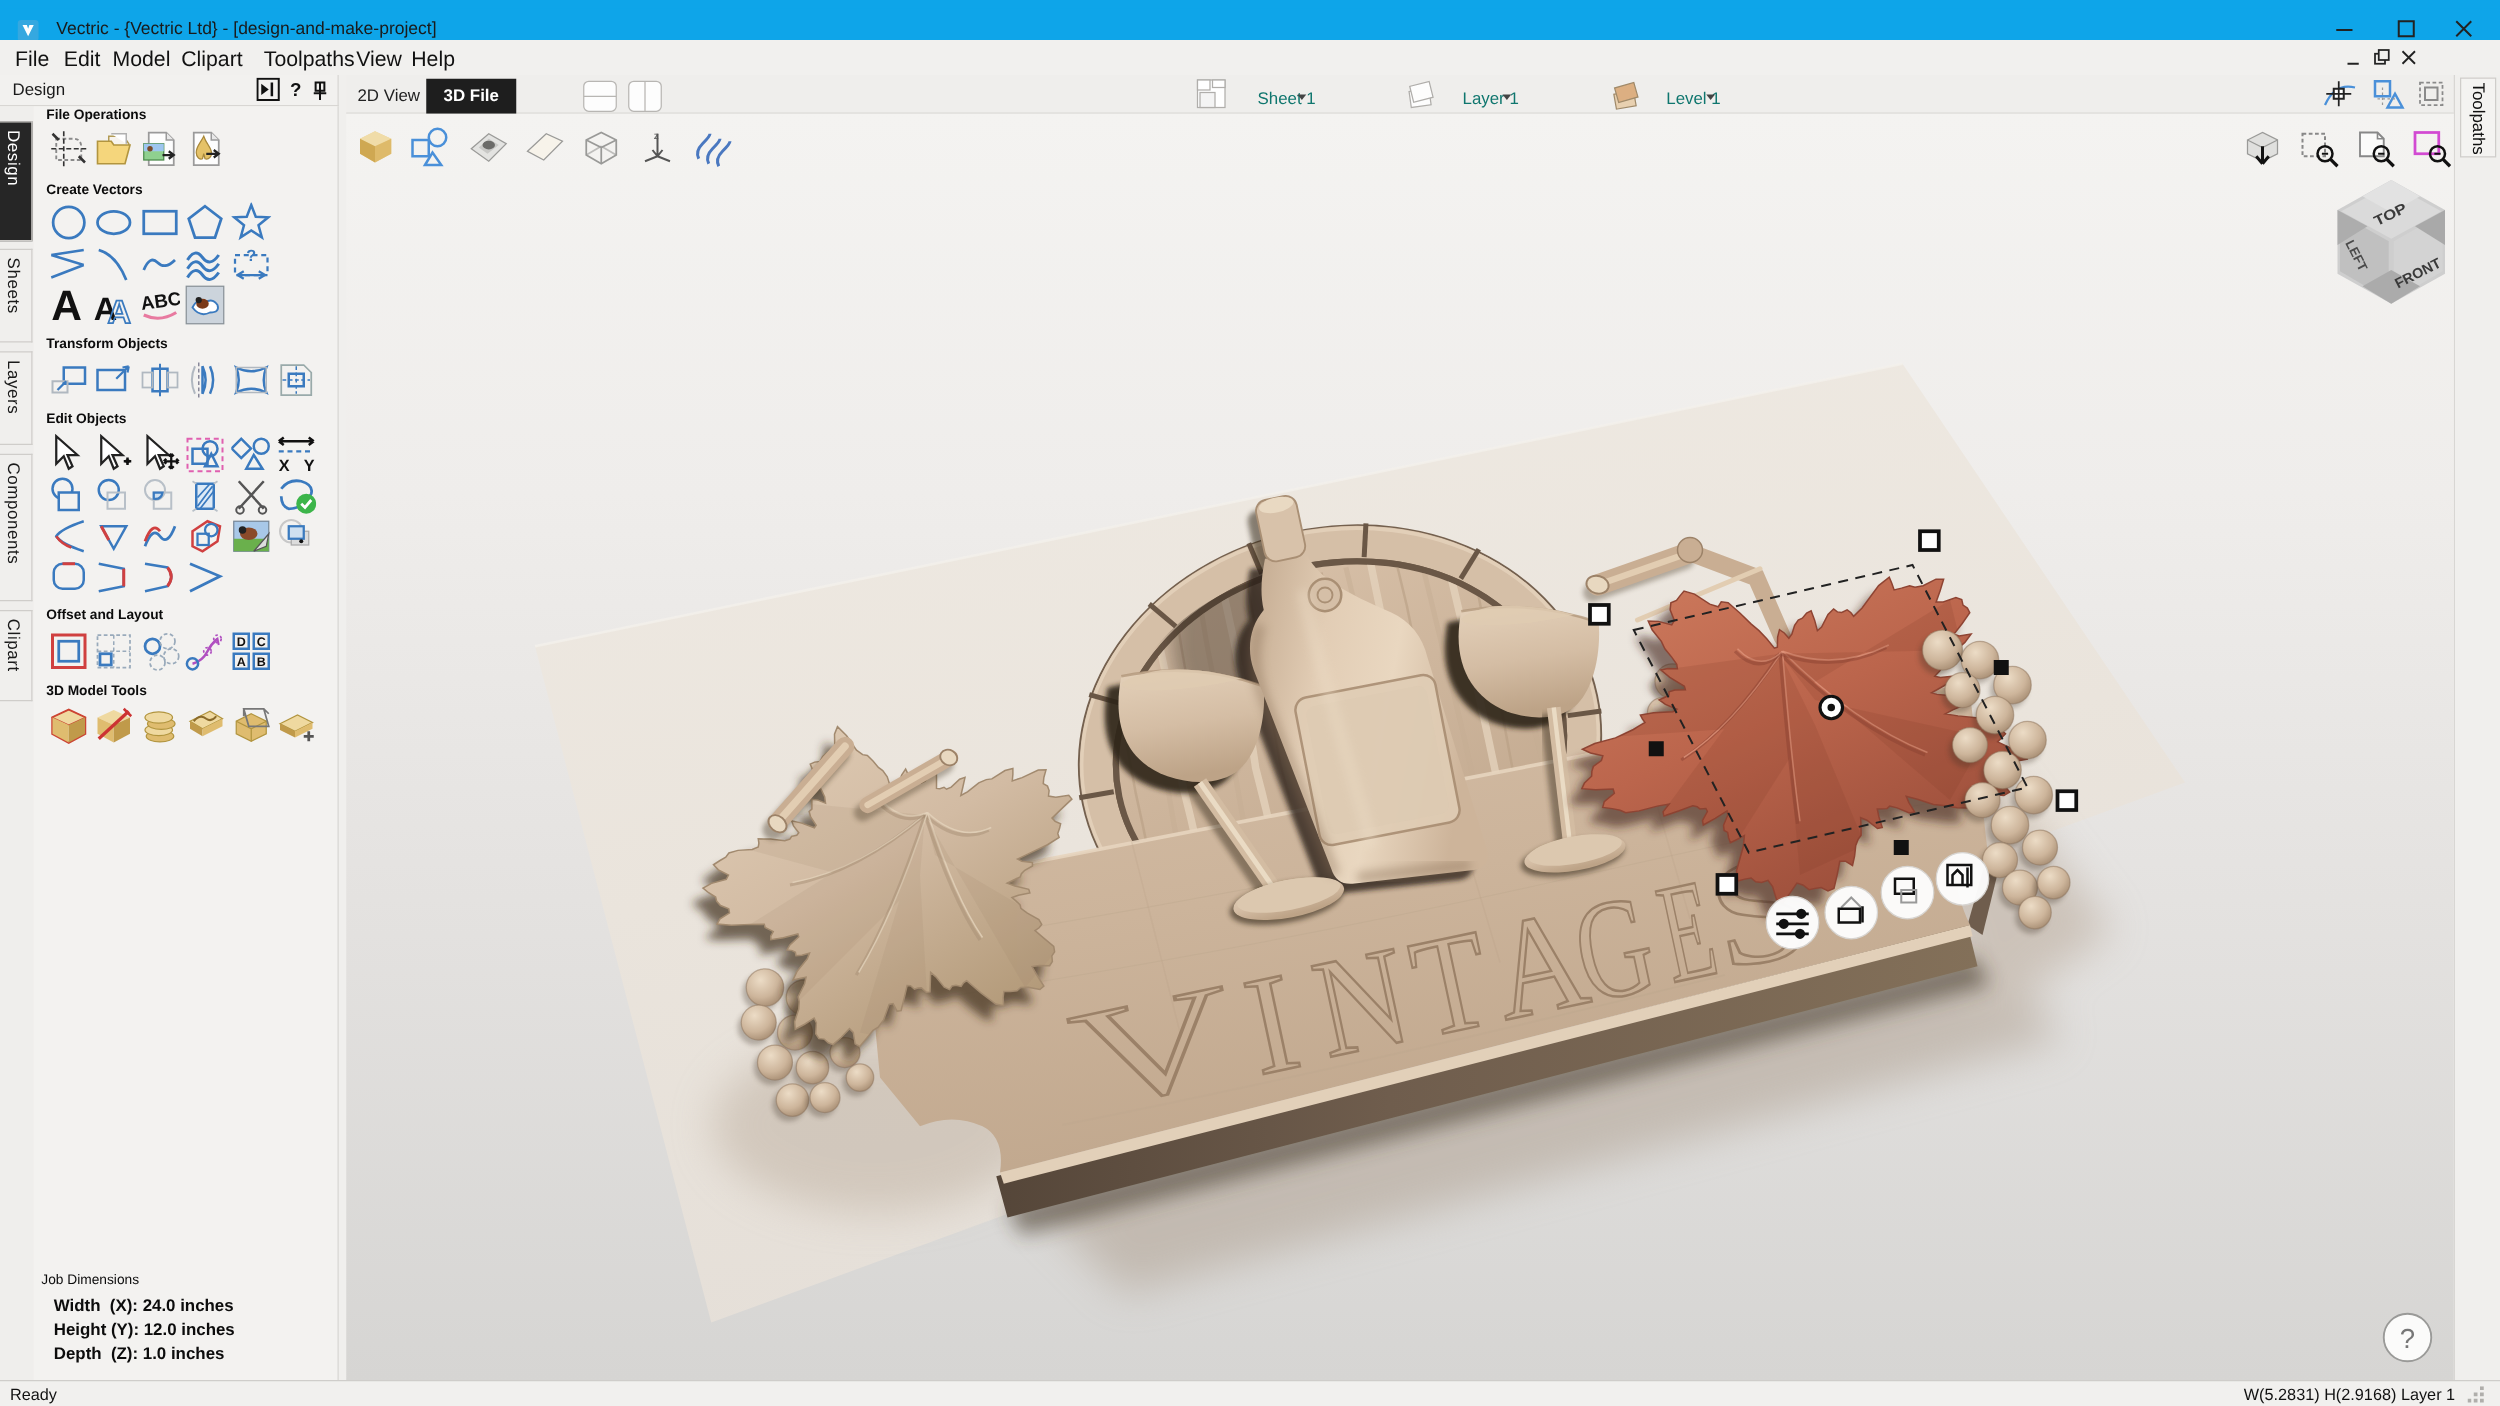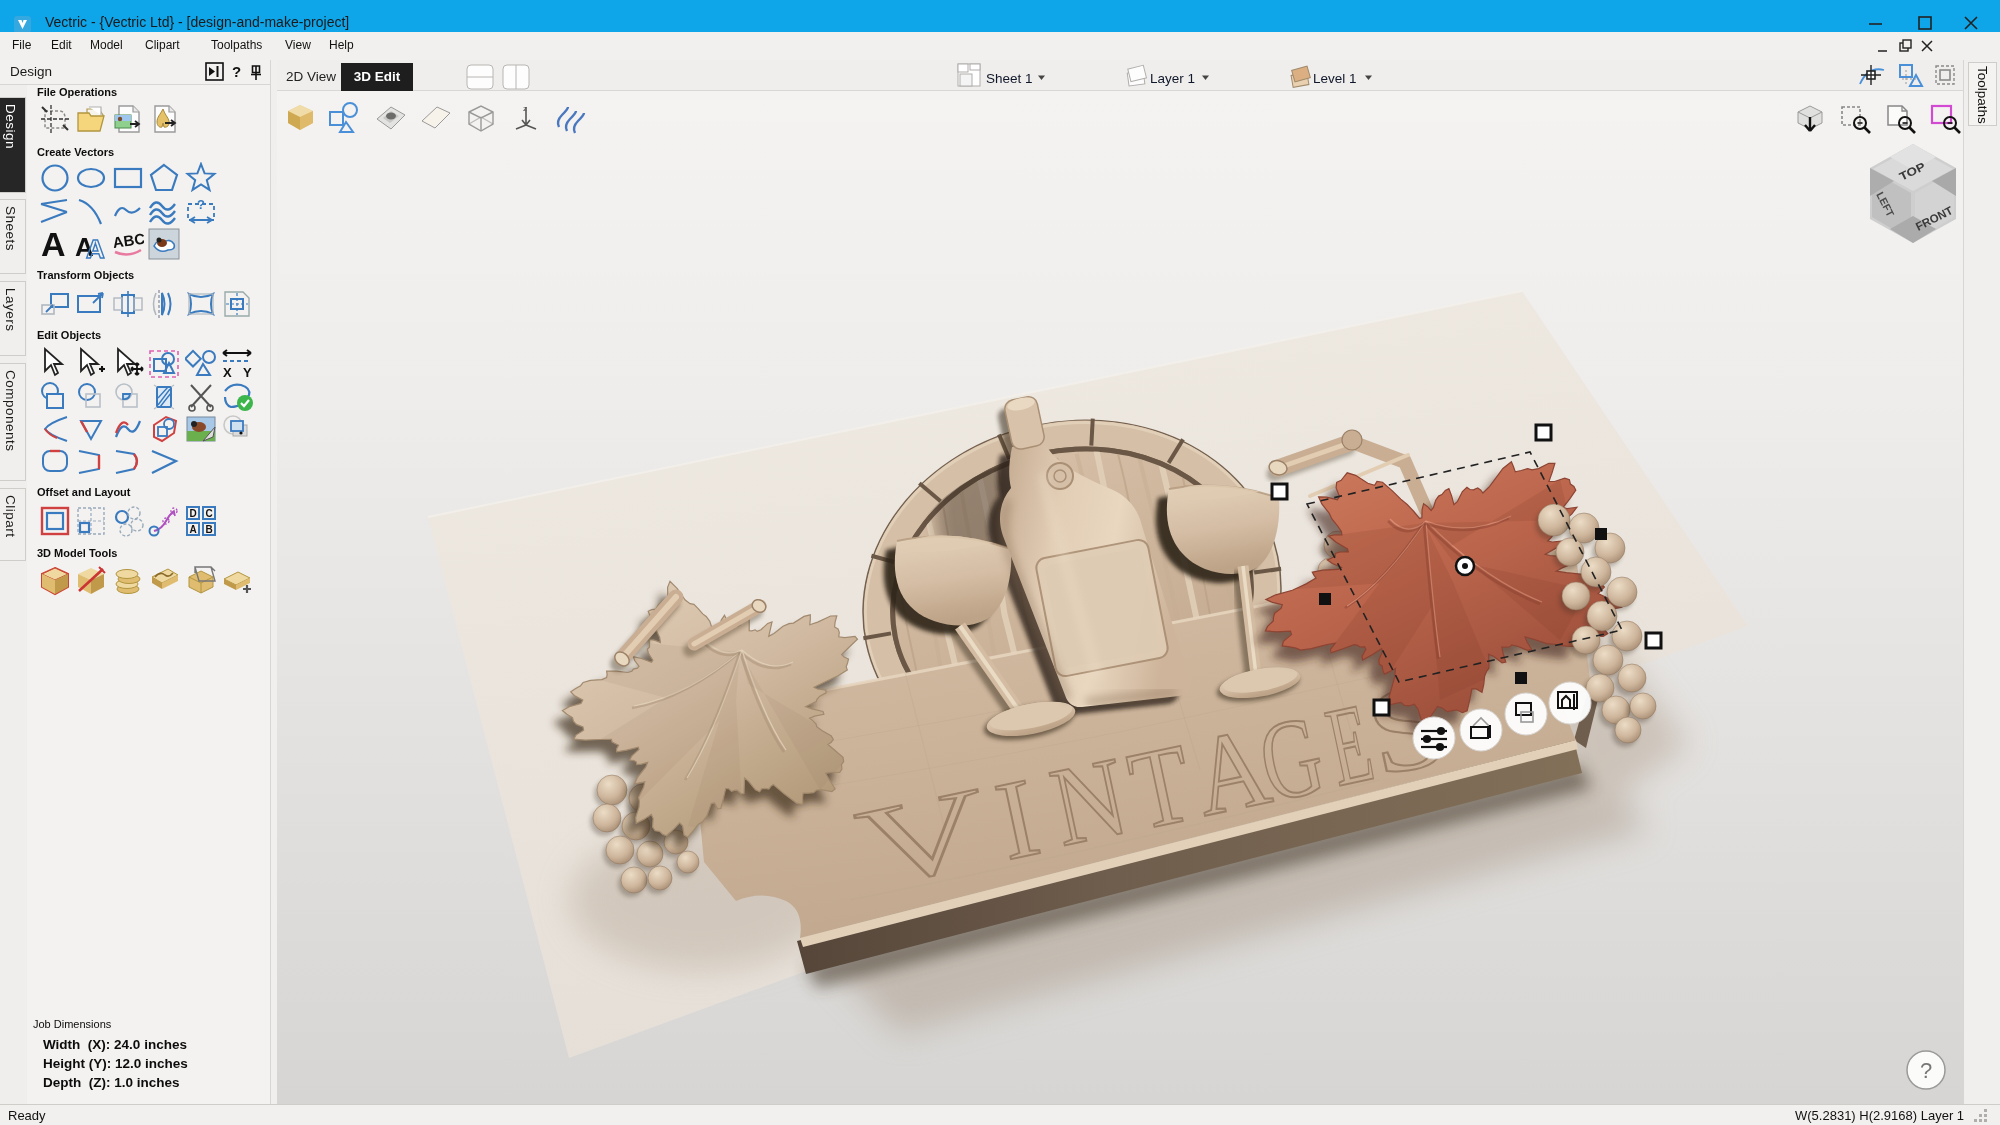--- a/index.html
+++ b/index.html
@@ -1,28 +1,28 @@
 <!DOCTYPE html>
 <html><head><meta charset="utf-8">
 <style>
 *{margin:0;padding:0;box-sizing:border-box;}
 html,body{width:2000px;height:1125px;overflow:hidden;font-family:"Liberation Sans",sans-serif;background:#f0efed;-webkit-font-smoothing:antialiased;}
 .abs{position:absolute;}
 #titlebar{left:0;top:0;width:2000px;height:32px;background:#0ea5e9;border-top:7px solid #0ea5e9;}
 #menubar{left:0;top:32px;width:2000px;height:28px;background:#f1f0ee;}
-.menuitem{position:absolute;top:6px;font-size:12px;color:#111;}
+.menuitem{position:absolute;top:6px;font-size:17px;color:#111;}
 #panelhead{left:0;top:60px;width:271px;height:25px;background:#f2f1ef;border-bottom:1px solid #d8d6d3;border-right:1px solid #d8d6d3;}
 #tabstrip{left:0;top:85px;width:27px;height:1019px;background:#efeeec;}
 .vtab{position:absolute;left:0;width:26px;background:#f0efed;border:1px solid #cfcdca;border-left:none;color:#1a1a1a;}
 .vtab span{position:absolute;left:3px;top:6px;writing-mode:vertical-lr;font-size:13.5px;letter-spacing:0.5px;}
 .vtabsel{background:#262626;color:#fff;}
 #panel{left:27px;top:85px;width:244px;height:1019px;background:#f3f2f0;border-right:1px solid #d8d6d3;}
 .sechead{position:absolute;left:10px;font-size:11px;font-weight:bold;color:#0c0c0c;}
 #centerbar{left:277px;top:60px;width:1723px;height:31px;background:#efeeec;border-bottom:1px solid #d9d7d4;}
-.ddtext{position:absolute;top:9px;font-size:13.5px;color:#0f172a;}
+.ddtext{position:absolute;top:9px;font-size:13.5px;color:#0f766e;margin-left:20px;}
 #viewport{left:277px;top:91px;width:1686px;height:1013px;background:linear-gradient(180deg,#f4f3f1 0%,#efedeb 30%,#e4e2e0 62%,#d6d5d3 100%);}
 #tpstrip{left:1963px;top:60px;width:37px;height:1044px;background:#f0efed;border-left:1px solid #d8d6d3;}
 #tptab{position:absolute;left:4px;top:2px;width:29px;height:64px;background:#f4f3f1;border:1px solid #cfcdca;}
 #tptab span{position:absolute;left:6px;top:3px;writing-mode:vertical-lr;font-size:13.5px;color:#111;}
 #statusbar{left:0;top:1104px;width:2000px;height:21px;background:#f1f0ee;border-top:1px solid #cfcdca;font-size:13px;color:#111;}
 </style></head><body>
 <div class="abs" id="titlebar">
  <svg class="abs" style="left:14px;top:9px" width="17" height="17">
       <rect x="0" y="0" width="17" height="17" rx="3" fill="#35a8e0"></rect>
       <path d="M4 4 L8.5 13 L13 4 L9.5 4 L8.5 7 L7.5 4 Z" fill="#fff"></path>
@@ -369,21 +369,21 @@
 <div class="sechead" style="left:37px;top:269px">Transform Objects</div>
 <div class="sechead" style="left:37px;top:329px">Edit Objects</div>
 <div class="sechead" style="left:37px;top:486px">Offset and Layout</div>
 <div class="sechead" style="left:37px;top:547px">3D Model Tools</div>
 <div class="abs" style="left:33px;top:1018px;font-size:11px;font-weight:normal;color:#0c0c0c;">Job Dimensions</div>
 <div class="abs" style="left:43px;top:1037px;font-size:13.5px;font-weight:bold;color:#0c0c0c;text-align:center;">Width&nbsp; (X): 24.0 inches</div>
 <div class="abs" style="left:43px;top:1056px;font-size:13.5px;font-weight:bold;color:#0c0c0c;">Height (Y): 12.0 inches</div>
 <div class="abs" style="left:43px;top:1075px;font-size:13.5px;font-weight:bold;color:#0c0c0c;">Depth&nbsp; (Z): 1.0 inches</div>
 <div class="abs" id="centerbar"></div>
 <div class="abs" style="left:283px;top:64px;width:53px;height:27px;text-align:right;font-size:13.5px;color:#222;padding-top:5px;">2D View</div>
-<div class="abs" style="left:341px;top:63px;width:72px;height:28px;background:#1e1e1e;color:#fff;text-align:center;font-size:13.5px;font-weight:bold;padding-top:6px;">3D Edit</div>
+<div class="abs" style="left:341px;top:63px;width:72px;height:28px;background:#1e1e1e;color:#fff;text-align:center;font-size:13.5px;font-weight:bold;padding-top:6px;">3D File</div>
 <svg class="abs" style="left:466px;top:64px" width="70" height="26">
 <rect x="1" y="1" width="26" height="24" rx="4" fill="#fdfdfd" stroke="#b8b6b3"></rect>
     <line x1="1" y1="13" x2="27" y2="13" stroke="#b8b6b3"></line>
 <rect x="37" y="1" width="26" height="24" rx="4" fill="#fdfdfd" stroke="#b8b6b3"></rect>
     <line x1="50" y1="1" x2="50" y2="25" stroke="#b8b6b3"></line>
 </svg>
 <svg class="abs" style="left:956px;top:62px" width="28" height="28">
     <rect x="2" y="2" width="22" height="22" fill="#fff" stroke="#b0aeab"></rect>
     <rect x="2" y="2" width="10" height="8" fill="#fff" stroke="#b0aeab"></rect>
     <rect x="14" y="2" width="10" height="6" fill="#fff" stroke="#b0aeab"></rect>

